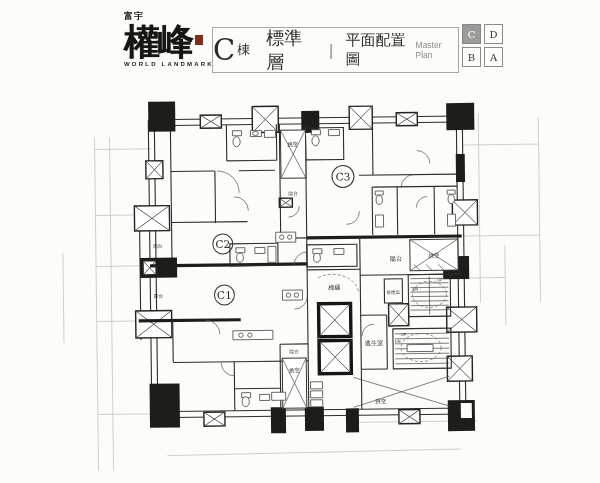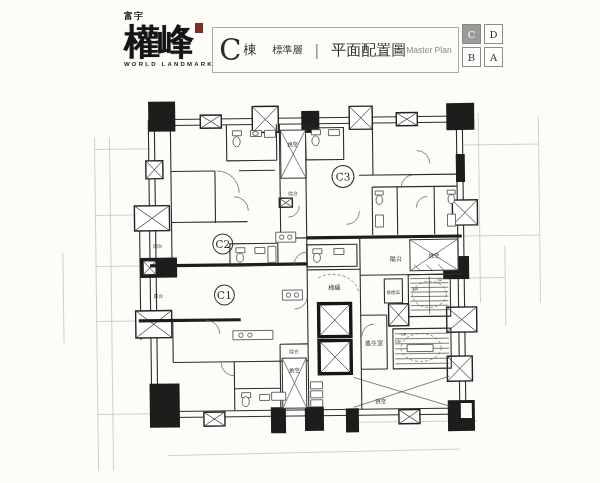--- a/index.html
+++ b/index.html
@@ -5,36 +5,36 @@
   html,body{margin:0;padding:0;}
   body{
     width:600px;height:483px;position:relative;overflow:hidden;
     background:#fcfcf9;
     font-family:"Liberation Sans",sans-serif;
   }
   .page{position:absolute;inset:0;}
   
   .logo{position:absolute;left:92px;top:10px;width:110px;color:#151513;margin-left:32px;}
   .logo .tagline{font-size:9px;font-weight:bold;letter-spacing:1px;font-family:"DejaVu Serif",serif;}
-  .logo .name-row{display:flex;align-items:flex-start;}
+  .logo .name-row{display:flex;align-items:center;}
   .logo .name{font-size:36px;line-height:36px;font-weight:900;letter-spacing:-2px;font-family:"DejaVu Serif",serif;text-shadow:0 0 1px #111;}
   .logo .seal{width:8px;height:10px;background:#7e2d20;margin:0 0 3px 3px;}
   .logo .subtitle{font-size:6px;letter-spacing:2.2px;margin-top:2px;font-weight:bold;color:#222;}
   .titlebox{
     position:absolute;left:212px;top:27px;width:245px;height:44px;
     border:1px solid #a9a9a4;background:transparent;
     display:flex;align-items:center;justify-content:center;
     color:#2b2b28;font-family:"DejaVu Serif",serif;
   }
   .titlebox .big-c{font-size:29px;line-height:29px;}
   .titlebox .suffix{font-size:13px;margin-left:2px;}
-  .titlebox .floor{font-size:10px;margin-left:16px;}
+  .titlebox .floor{font-size:18px;margin-left:16px;}
   .titlebox .divider{font-size:14px;color:#777;margin:0 12px;font-weight:300;}
   .titlebox .plan{font-size:15px;font-weight:400;}
-  .titlebox .plan-en{font-size:8.5px;color:#8a8a86;margin-left:0;font-family:"Liberation Sans",sans-serif;text-align:center;}
+  .titlebox .plan-en{font-size:8.5px;color:#8a8a86;margin-left:0;font-family:"Liberation Sans",sans-serif;}
   .quad{position:absolute;left:462px;top:24px;display:grid;grid-template-columns:19px 19px;grid-auto-rows:20px;gap:3px;}
   .quad .cell{
     border:1px solid #8c8c88;background:#fdfdfb;color:#33332f;
     font-family:"DejaVu Serif",serif;font-size:10px;
     display:flex;align-items:center;justify-content:center;
   }
   .quad .cell.active{background:#9b9b99;color:#ffffff;border-color:#87878a;}
   
   svg{position:absolute;left:0;top:0;}
   .gline{stroke:#c6c6bd;stroke-width:0.8;}

